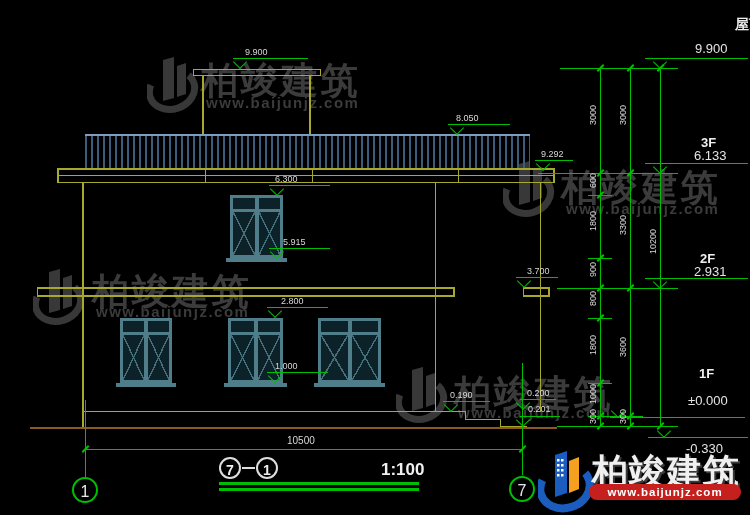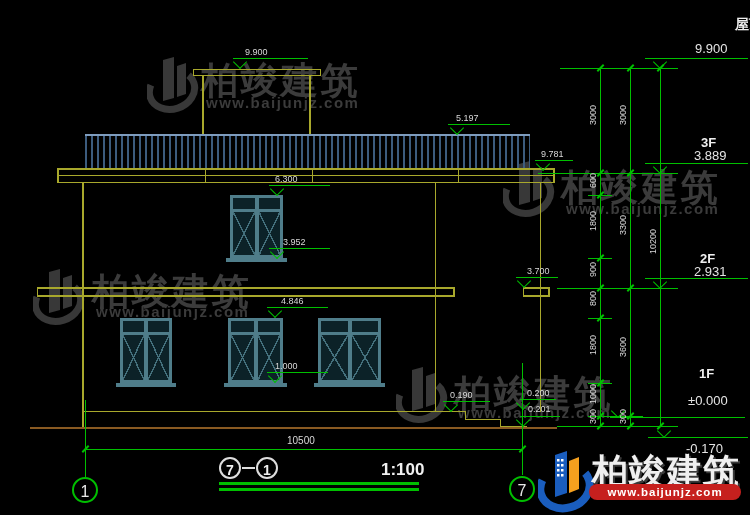--- a/index.html
+++ b/index.html
@@ -150,41 +150,41 @@
     <div class="win-mullion"></div>
     <div class="win-x win-x-l"></div>
     <div class="win-x win-x-r"></div>
   </div>
   <div class="win-sill" style="left:314px;top:383px;width:71px;height:4px"></div>
 
   <div class="t" style="left:245px;top:47px">9.900</div>
   <div class="gl" style="left:233px;top:58px;width:75px;height:1px"></div>
   <div class="chev" style="left:235px;top:57px"></div>
 
-  <div class="t" style="left:456px;top:113px">5.197</div>
+  <div class="t" style="left:456px;top:113px">8.050</div>
   <div class="gl" style="left:448px;top:124px;width:62px;height:1px"></div>
   <div class="chev" style="left:452px;top:123px"></div>
 
-  <div class="t" style="left:541px;top:149px">9.781</div>
+  <div class="t" style="left:541px;top:149px">9.292</div>
   <div class="gl" style="left:535px;top:160px;width:38px;height:1px"></div>
   <div class="chev" style="left:538px;top:159px"></div>
 
   <div class="t" style="left:275px;top:174px">6.300</div>
   <div class="gl" style="left:269px;top:185px;width:61px;height:1px"></div>
   <div class="chev" style="left:272px;top:184px"></div>
 
-  <div class="t" style="left:283px;top:237px">3.952</div>
+  <div class="t" style="left:283px;top:237px">5.915</div>
   <div class="gl" style="left:269px;top:248px;width:61px;height:1px"></div>
   <div class="chev" style="left:272px;top:247px"></div>
 
   <div class="t" style="left:527px;top:266px">3.700</div>
   <div class="gl" style="left:516px;top:277px;width:42px;height:1px"></div>
   <div class="chev" style="left:519px;top:276px"></div>
 
-  <div class="t" style="left:281px;top:296px">4.846</div>
+  <div class="t" style="left:281px;top:296px">2.800</div>
   <div class="gl" style="left:267px;top:307px;width:61px;height:1px"></div>
   <div class="chev" style="left:270px;top:306px"></div>
 
   <div class="t" style="left:275px;top:361px">1.000</div>
   <div class="gl" style="left:267px;top:372px;width:61px;height:1px"></div>
   <div class="chev" style="left:270px;top:371px"></div>
 
   <div class="t" style="left:450px;top:390px">0.190</div>
   <div class="gl" style="left:443px;top:401px;width:47px;height:1px"></div>
   <div class="chev" style="left:446px;top:400px"></div>
@@ -196,34 +196,34 @@
   <div class="t" style="left:528px;top:404px">0.201</div>
   <div class="gl" style="left:520px;top:416px;width:40px;height:1px"></div>
   <div class="chev" style="left:518px;top:415px"></div>
 
   <div class="fl" style="left:735px;top:17px;font-size:14px">屋顶</div>
   <div class="t2" style="left:695px;top:41px">9.900</div>
   <div class="gl" style="left:645px;top:58px;width:103px;height:1px"></div>
   <div class="chev" style="left:655px;top:57px"></div>
 
   <div class="fl" style="left:701px;top:135px">3F</div>
-  <div class="t2" style="left:694px;top:148px">3.889</div>
+  <div class="t2" style="left:694px;top:148px">6.133</div>
   <div class="gl" style="left:645px;top:163px;width:103px;height:1px"></div>
   <div class="chev" style="left:655px;top:162px"></div>
 
   <div class="fl" style="left:700px;top:251px">2F</div>
   <div class="t2" style="left:694px;top:264px">2.931</div>
   <div class="gl" style="left:645px;top:278px;width:103px;height:1px"></div>
   <div class="chev" style="left:655px;top:277px"></div>
 
   <div class="fl" style="left:699px;top:366px">1F</div>
   <div class="t2" style="left:688px;top:393px">±0.000</div>
   <div class="chev" style="left:613px;top:406px"></div>
 
-  <div class="t2" style="left:686px;top:441px">-0.170</div>
+  <div class="t2" style="left:686px;top:441px">-0.330</div>
   <div class="gl" style="left:648px;top:437px;width:100px;height:1px"></div>
   <div class="chev" style="left:659px;top:426px"></div>
 
   <div class="gl" style="left:560px;top:68px;width:118px;height:1px"></div>
   <div class="gl" style="left:538px;top:173px;width:140px;height:1px"></div>
   <div class="gl" style="left:557px;top:288px;width:121px;height:1px"></div>
   <div class="gl" style="left:610px;top:417px;width:135px;height:1px"></div>
   <div class="gl" style="left:557px;top:426px;width:121px;height:1px"></div>
 
   <div class="gl" style="left:600px;top:68px;width:1px;height:359px"></div>

